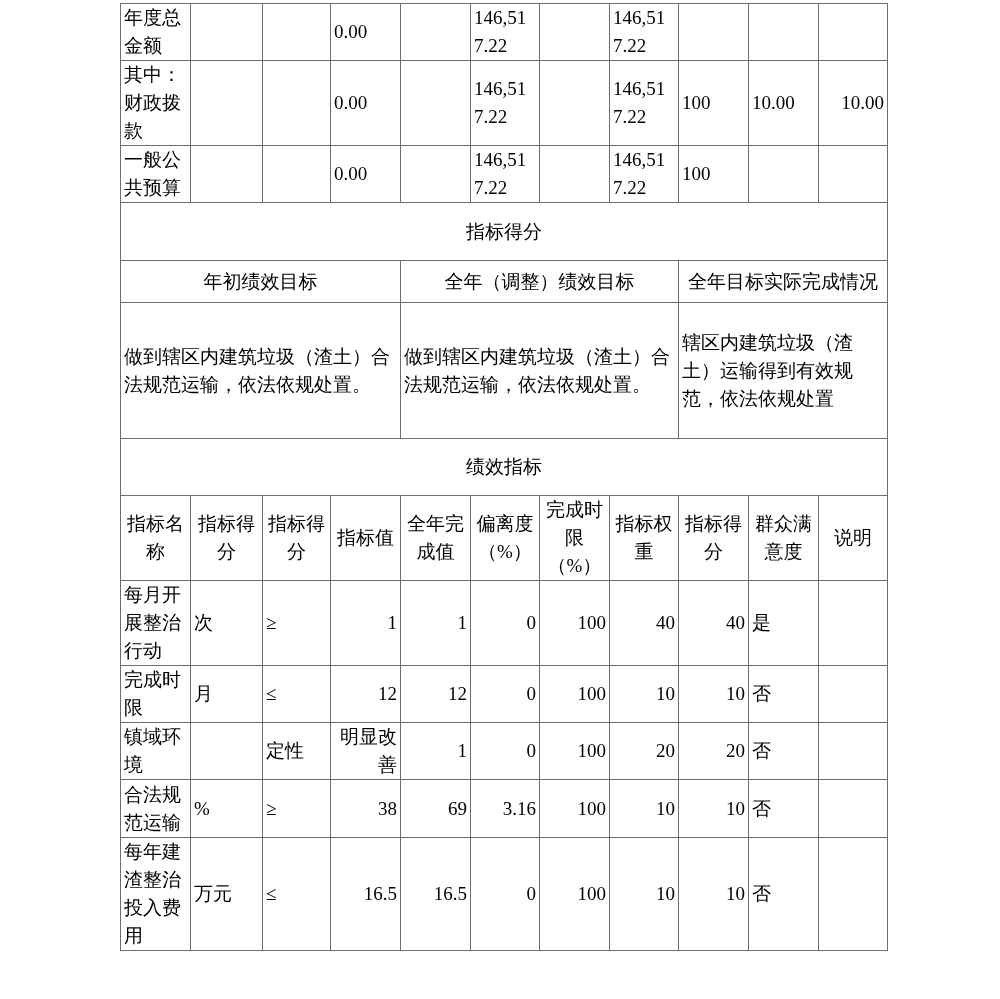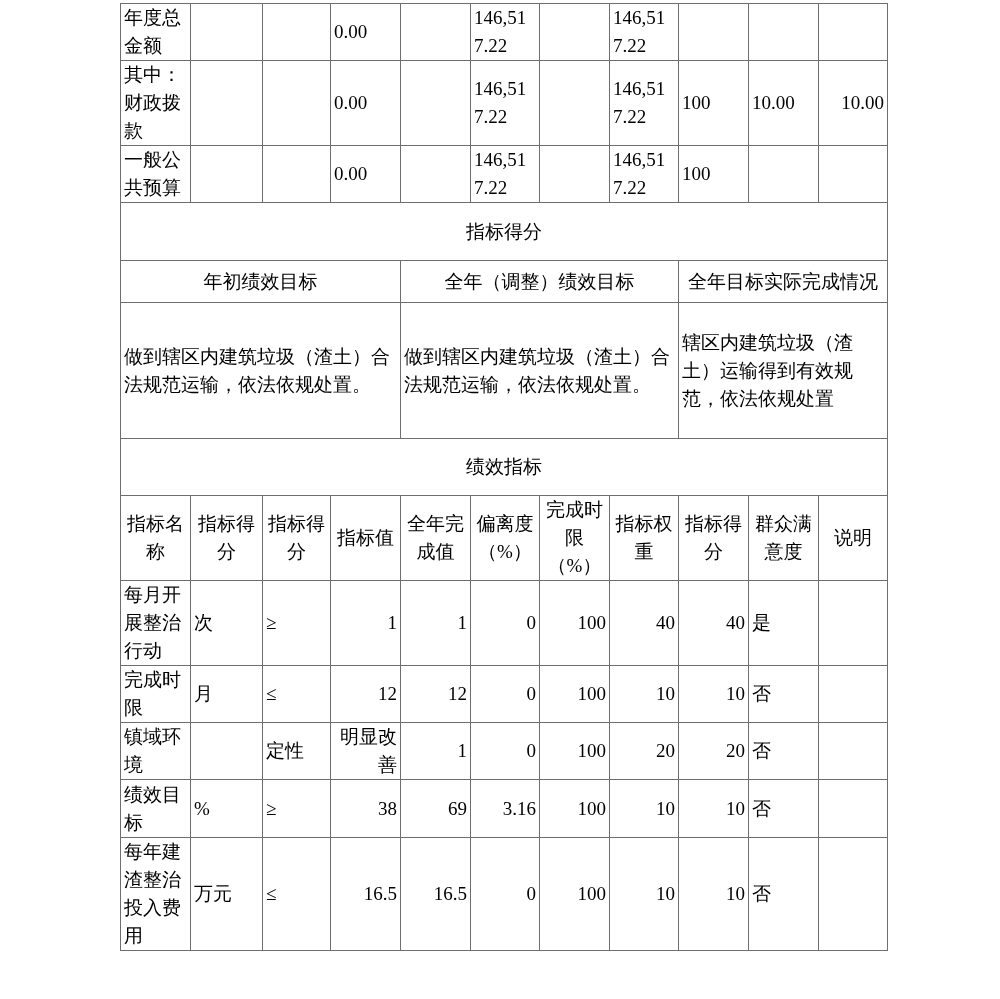--- a/index.html
+++ b/index.html
@@ -146,21 +146,21 @@
       <td class="nr">1</td>
       <td class="nr">0</td>
       <td class="nr">100</td>
       <td class="nr">20</td>
       <td class="nr">20</td>
       <td class="lab">否</td>
       <td class="lab"></td>
     </tr>
 
     <tr style="height:58px">
-      <td class="lab">绩效目标</td>
+      <td class="lab">合法规范运输</td>
       <td class="lab">%</td>
       <td class="lab">≥</td>
       <td class="nr">38</td>
       <td class="nr">69</td>
       <td class="nr">3.16</td>
       <td class="nr">100</td>
       <td class="nr">10</td>
       <td class="nr">10</td>
       <td class="lab">否</td>
       <td class="lab"></td>

